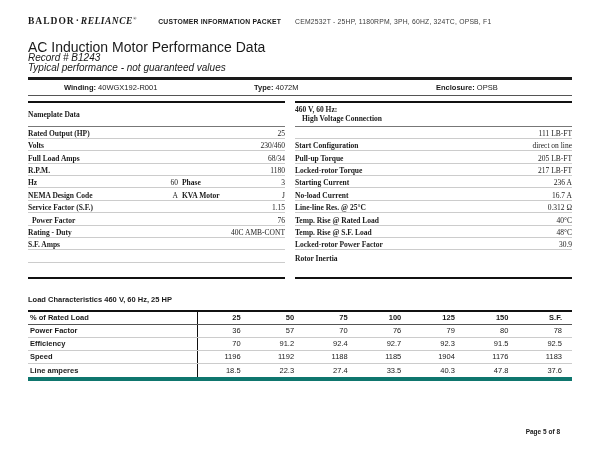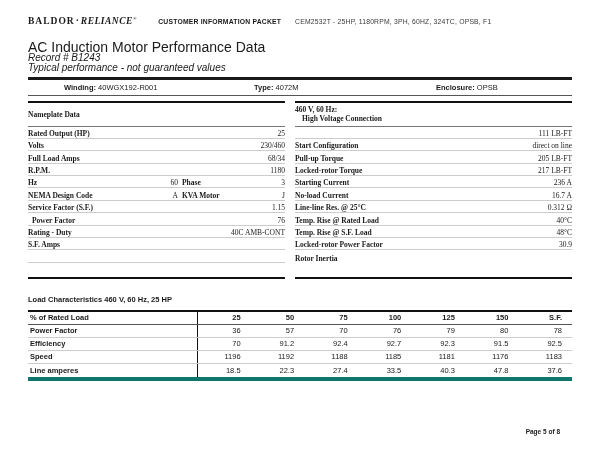--- a/index.html
+++ b/index.html
@@ -312,21 +312,21 @@
           <div class="load-cell">92.3</div>
           <div class="load-cell">91.5</div>
           <div class="load-cell">92.5</div>
         </div>
         <div class="load-row">
           <div class="load-cell first">Speed</div>
           <div class="load-cell vline">1196</div>
           <div class="load-cell">1192</div>
           <div class="load-cell">1188</div>
           <div class="load-cell">1185</div>
-          <div class="load-cell">1181</div>
+          <div class="load-cell">1904</div>
           <div class="load-cell">1176</div>
           <div class="load-cell">1183</div>
         </div>
         <div class="load-row">
           <div class="load-cell first">Line amperes</div>
           <div class="load-cell vline">18.5</div>
           <div class="load-cell">22.3</div>
           <div class="load-cell">27.4</div>
           <div class="load-cell">33.5</div>
           <div class="load-cell">40.3</div>

